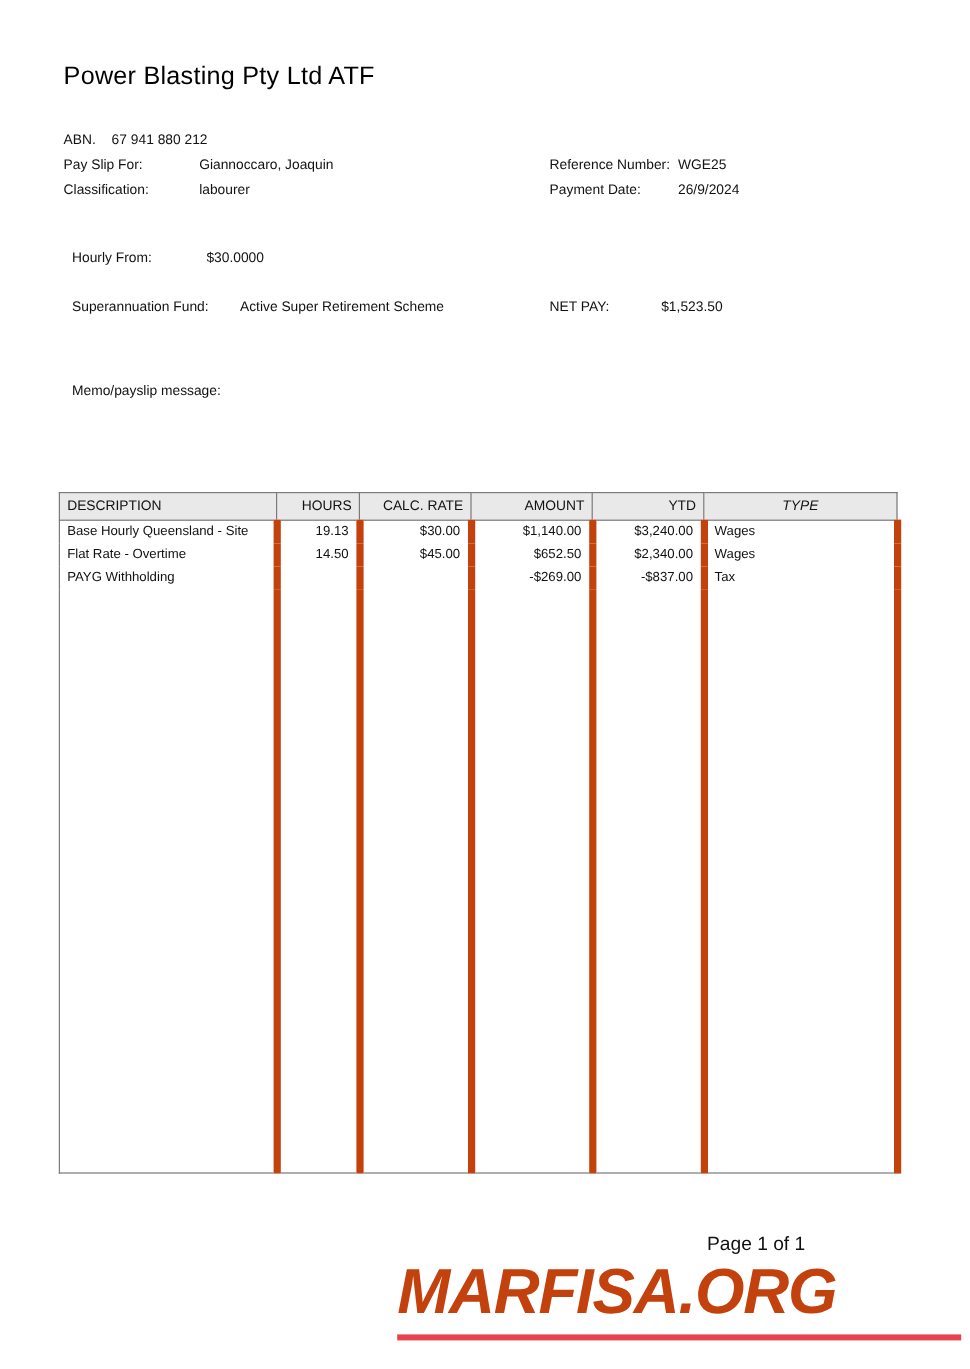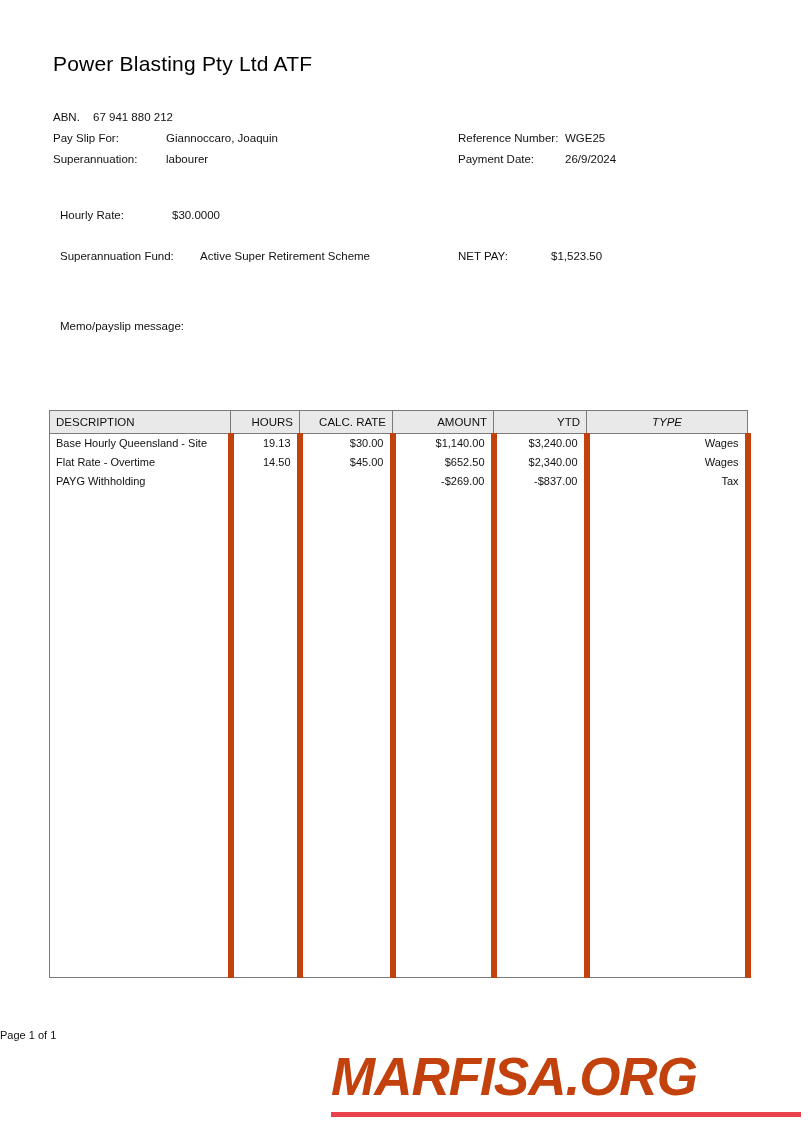--- a/index.html
+++ b/index.html
@@ -111,37 +111,38 @@
     vertical-align: top;
     color: #111;
     font-size: 11px;
     line-height: 13px;
   }
   .c-desc { width: 168px; text-align: left; margin-top: 13px; }
   .c-hours { width: 56px; text-align: right; }
   .c-rate { width: 80px; text-align: right; }
   .c-amount { width: 88px; text-align: right; }
   .c-ytd { width: 80px; text-align: right; }
-  .c-type { width: 148px; text-align: right; }
+  .c-type { width: 148px; text-align: left; }
 
   th.c-desc { text-align: left; }
   th.c-hours, th.c-rate, th.c-amount, th.c-ytd { text-align: right; }
   th.c-type { text-align: center; font-style: italic; }
 
   .filler td {
     border-bottom: 1px solid #7a7a7a;
     height: 480px;
   }
 
   .page-footer {
     position: absolute;
     left: 0;
     top: 1029px;
     width: 671px;
-    font-size: 11px;
+    text-align: right;
+    font-size: 16px;
     color: #111;
   }
 
   
   .watermark {
     position: absolute;
     left: 331px;
     top: 1046px;
     width: 470px;
   }
@@ -174,30 +175,30 @@
       <span class="lbl-l">ABN.</span>
       <span class="abn-val">67 941 880 212</span>
     </div>
     <div class="info-row">
       <span class="lbl-l">Pay Slip For:</span>
       <span class="val-l">Giannoccaro, Joaquin</span>
       <span class="lbl-r">Reference Number:</span>
       <span class="val-r">WGE25</span>
     </div>
     <div class="info-row">
-      <span class="lbl-l">Superannuation:</span>
+      <span class="lbl-l">Classification:</span>
       <span class="val-l">labourer</span>
       <span class="lbl-r">Payment Date:</span>
       <span class="val-r">26/9/2024</span>
     </div>
   </div>
 
   <div class="block2">
     <div class="b2-row">
-      <span class="b2-lbl">Hourly Rate:</span>
+      <span class="b2-lbl">Hourly From:</span>
       <span class="b2-val">$30.0000</span>
     </div>
     <div class="b2-row">
       <span class="b2-lbl">Superannuation Fund:</span>
       <span class="b2-val" style="left:140px;">Active Super Retirement Scheme</span>
       <span class="b2-rlbl">NET PAY:</span>
       <span class="b2-rval">$1,523.50</span>
     </div>
   </div>
 

